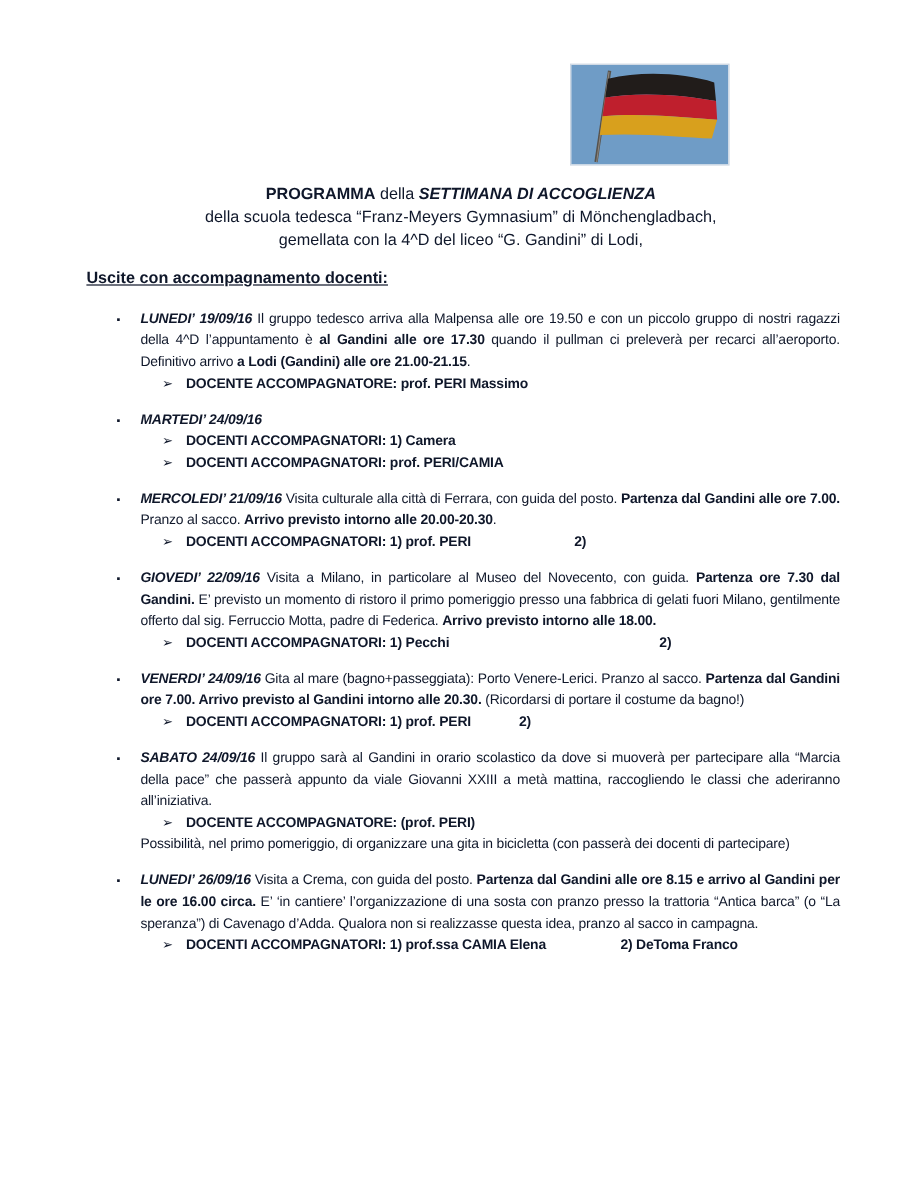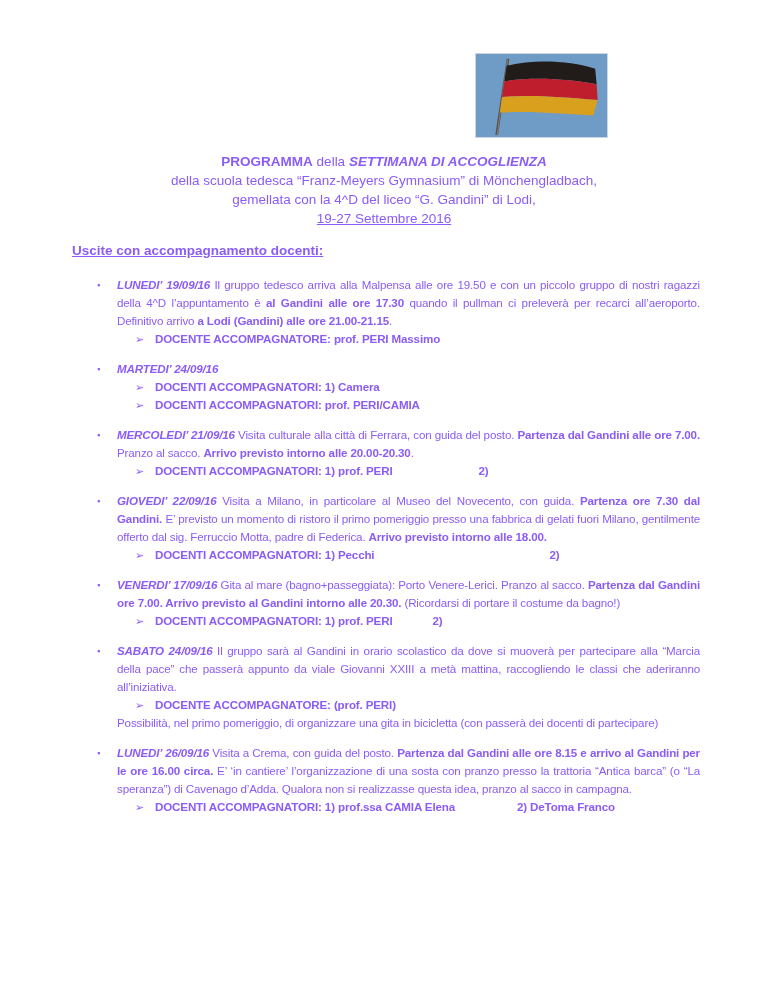--- a/index.html
+++ b/index.html
@@ -1,18 +1,18 @@
 <!DOCTYPE html>
 <html><head>
 <meta charset="utf-8">
 <style>
   html,body{margin:0;padding:0;background:#ffffff;}
   .page{
     width:768px;height:994px;position:relative;overflow:hidden;
-    background:#ffffff;color:#8b5cf6;
+    background:#ffffff;color:#0f172a;
     font-family:"Liberation Sans",sans-serif;
   }
   
   .flag-photo{
     position:absolute;left:475px;top:53px;width:133px;height:85px;
     border:1px solid #ccd6e2;box-sizing:border-box;
   }
   .flag-photo svg{display:block;width:100%;height:100%;}
   
   .title-block{padding-top:152px;text-align:center;font-size:13.5px;line-height:19px;}
@@ -52,21 +52,20 @@
       <path d="M31.1,12 C60,5 95,7 121,15 L122.5,31 C95,26 60,23 28.8,28 Z" fill="#211c1a"></path>
       <path d="M28.8,28 C60,23 95,26 122.5,31 L123.5,47 C95,45 60,41 26.5,44 Z" fill="#bf1f2d"></path>
       <path d="M26.5,44 C60,41 95,45 123.5,47 L119,63 C95,62 60,58 24.2,60 Z" fill="#d8a01d"></path>
     </svg>
   </div>
 
   <div class="title-block">
     <p class="title-line"><span class="t-bold">PROGRAMMA</span><span class="seg-n"> della </span><span class="t-bi">SETTIMANA DI ACCOGLIENZA</span></p>
     <p class="title-line">della scuola tedesca “Franz-Meyers Gymnasium” di Mönchengladbach,</p>
     <p class="title-line">gemellata con la 4^D del liceo “G. Gandini” di  Lodi,</p>
-    <p class="title-line t-underline">19-27 Settembre 2016</p>
   </div>
 
   <p class="section-heading">Uscite con accompagnamento docenti:</p>
 
   <div class="schedule">
       <div class="item">
         <span class="bullet">▪</span>
         <p class="line para"><span class="seg-day">LUNEDI’ 19/09/16</span><span class="seg-n">  Il gruppo tedesco arriva alla Malpensa  alle ore 19.50 e con un piccolo gruppo di nostri ragazzi della 4^D l’appuntamento è </span><span class="seg-b">al Gandini alle ore 17.30</span><span class="seg-n"> quando il pullman ci preleverà per recarci all’aeroporto. Definitivo arrivo </span><span class="seg-b">a Lodi (Gandini)  alle ore 21.00-21.15</span><span class="seg-n">.</span></p>
         <p class="line arrow"><span class="arrow-glyph">➢</span><span class="seg-b">DOCENTE ACCOMPAGNATORE:  prof. PERI Massimo</span></p>
       </div>
@@ -81,21 +80,21 @@
         <p class="line para"><span class="seg-day">MERCOLEDI’ 21/09/16</span><span class="seg-n"> Visita culturale alla città di Ferrara, con guida del posto.  </span><span class="seg-b">Partenza dal Gandini alle ore 7.00.</span><span class="seg-n"> Pranzo al sacco. </span><span class="seg-b">Arrivo previsto intorno alle 20.00-20.30</span><span class="seg-n">.</span></p>
         <p class="line arrow"><span class="arrow-glyph">➢</span><span class="seg-b">DOCENTI ACCOMPAGNATORI: 1) prof. PERI</span><span class="seg-b" style="margin-left: 86px;">2)</span></p>
       </div>
       <div class="item">
         <span class="bullet">▪</span>
         <p class="line para"><span class="seg-day">GIOVEDI’ 22/09/16</span><span class="seg-n"> Visita a Milano,  in particolare al Museo del  Novecento, con guida. </span><span class="seg-b">Partenza ore 7.30 dal Gandini.</span><span class="seg-n"> E’ previsto un momento di ristoro il primo pomeriggio presso una fabbrica di gelati fuori Milano, gentilmente offerto dal sig. Ferruccio Motta, padre di Federica. </span><span class="seg-b">Arrivo previsto intorno alle 18.00.</span></p>
         <p class="line arrow"><span class="arrow-glyph">➢</span><span class="seg-b">DOCENTI ACCOMPAGNATORI: 1) Pecchi</span><span class="seg-b" style="margin-left: 175px;">2)</span></p>
       </div>
       <div class="item">
         <span class="bullet">▪</span>
-        <p class="line para"><span class="seg-day">VENERDI’ 17/09/16</span><span class="seg-n"> Gita al mare (bagno+passeggiata): Porto Venere-Lerici. Pranzo al sacco. </span><span class="seg-b">Partenza dal Gandini ore 7.00. Arrivo previsto al Gandini intorno alle 20.30.</span><span class="seg-n"> (Ricordarsi di portare  il costume da bagno!)</span></p>
+        <p class="line para"><span class="seg-day">VENERDI’ 24/09/16</span><span class="seg-n"> Gita al mare (bagno+passeggiata): Porto Venere-Lerici. Pranzo al sacco. </span><span class="seg-b">Partenza dal Gandini ore 7.00. Arrivo previsto al Gandini intorno alle 20.30.</span><span class="seg-n"> (Ricordarsi di portare  il costume da bagno!)</span></p>
         <p class="line arrow"><span class="arrow-glyph">➢</span><span class="seg-b">DOCENTI ACCOMPAGNATORI: 1) prof. PERI</span><span class="seg-b" style="margin-left: 40px;">2)</span></p>
       </div>
       <div class="item">
         <span class="bullet">▪</span>
         <p class="line para"><span class="seg-day">SABATO 24/09/16</span><span class="seg-n"> Il gruppo sarà al Gandini in orario scolastico da dove si muoverà per partecipare alla “Marcia della pace” che passerà appunto da viale Giovanni XXIII  a metà mattina, raccogliendo le classi che aderiranno all’iniziativa.</span></p>
         <p class="line arrow"><span class="arrow-glyph">➢</span><span class="seg-b">DOCENTE ACCOMPAGNATORE: (prof. PERI)</span></p>
         <p class="line plain"><span class="seg-n">Possibilità, nel primo pomeriggio, di organizzare una gita in bicicletta (con passerà dei docenti di partecipare)</span></p>
       </div>
       <div class="item">
         <span class="bullet">▪</span>

